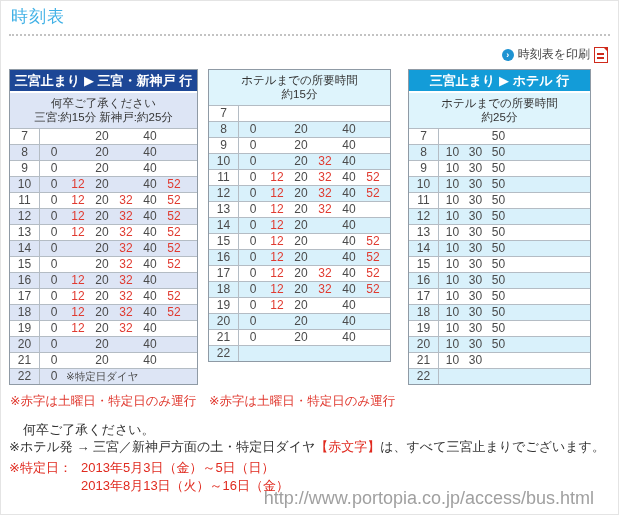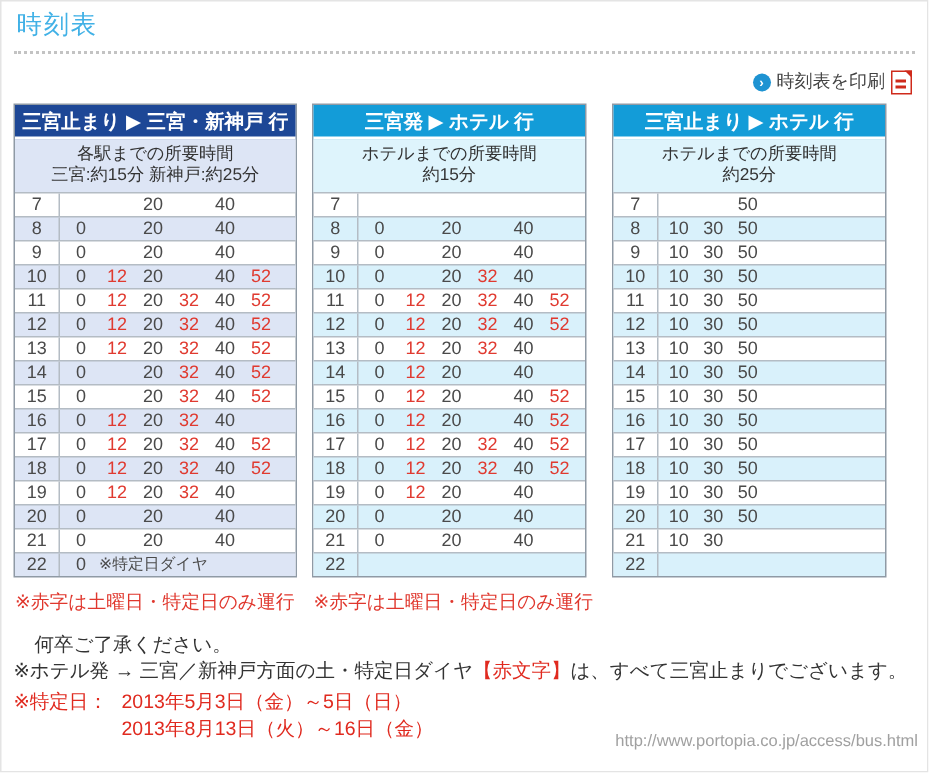--- a/index.html
+++ b/index.html
@@ -41,40 +41,40 @@
   .tbl-footnote{position:absolute;top:392px;font-size:12.5px;color:#e0372d;}
   #fn0{left:9px;}
   #fn1{left:208px;}
 
   
   #note-block{position:absolute;left:8px;top:420px;font-size:13px;color:#333;line-height:17px;}
   #note-line2{padding-left:14px;}
   .red-inline{color:#e02a1f;}
   #tokutei{position:absolute;left:8px;top:458px;font-size:13px;color:#e02a1f;line-height:17.5px;display:flex;}
   #tokutei-label{width:72px;flex:none;}
-  #url-watermark{position:absolute;right:6px;top:487px;font-size:11px;color:#a0a0a0;}
+  #url-watermark{position:absolute;right:24px;top:487px;font-size:18px;color:#a0a0a0;}
 </style>
 </head>
 <body>
 
 <div id="page">
 
   <div id="page-title">時刻表</div>
   <div id="title-rule"></div>
 
   <a id="print-link">
     <span class="arrow-circle">›</span>
     <span>時刻表を印刷</span>
     <span class="pdf-ico"></span>
   </a>
 
   <div id="tbl0" class="ttable navy">
       <div class="tbl-header">三宮止まり ▶ 三宮・新神戸 行</div>
       <div class="tbl-sub">
-        <div>各駅までの所要時間</div>
+        <div>何卒ご了承ください</div>
         <div>三宮:約15分 新神戸:約25分</div>
       </div>
       <div class="t-row">
         <div class="hour">7</div>
         <div class="mins"><span class="slot" style="width: 24px;"></span><span class="slot" style="width: 24px;"></span><span class="slot" style="width: 24px;">20</span><span class="slot" style="width: 24px;"></span><span class="slot" style="width: 24px;">40</span><span class="slot" style="width: 24px;"></span></div>
       </div>
       <div class="t-row striped">
         <div class="hour">8</div>
         <div class="mins"><span class="slot" style="width: 24px;">0</span><span class="slot" style="width: 24px;"></span><span class="slot" style="width: 24px;">20</span><span class="slot" style="width: 24px;"></span><span class="slot" style="width: 24px;">40</span><span class="slot" style="width: 24px;"></span></div>
       </div>
@@ -129,21 +129,20 @@
       <div class="t-row">
         <div class="hour">21</div>
         <div class="mins"><span class="slot" style="width: 24px;">0</span><span class="slot" style="width: 24px;"></span><span class="slot" style="width: 24px;">20</span><span class="slot" style="width: 24px;"></span><span class="slot" style="width: 24px;">40</span><span class="slot" style="width: 24px;"></span></div>
       </div>
       <div class="t-row striped">
         <div class="hour">22</div>
         <div class="mins"><span class="slot" style="width: 24px;">0</span><span class="row-note">※特定日ダイヤ</span></div>
       </div>
     </div>
   <div id="tbl1" class="ttable cyan">
-      <div class="tbl-header">三宮発 ▶ ホテル 行</div>
       <div class="tbl-sub">
         <div>ホテルまでの所要時間</div>
         <div>約15分</div>
       </div>
       <div class="t-row">
         <div class="hour">7</div>
         <div class="mins"><span class="slot" style="width: 24px;"></span><span class="slot" style="width: 24px;"></span><span class="slot" style="width: 24px;"></span><span class="slot" style="width: 24px;"></span><span class="slot" style="width: 24px;"></span><span class="slot" style="width: 24px;"></span></div>
       </div>
       <div class="t-row striped">
         <div class="hour">8</div>

